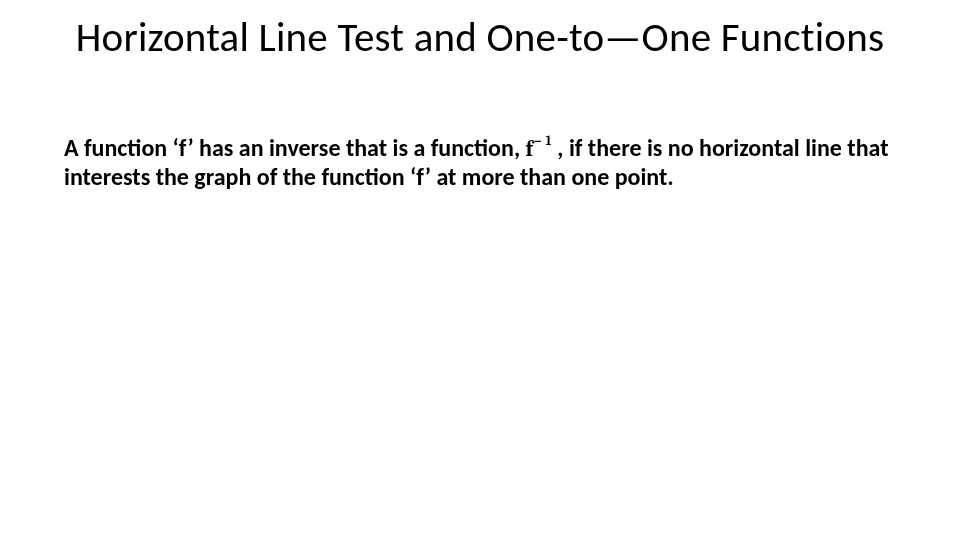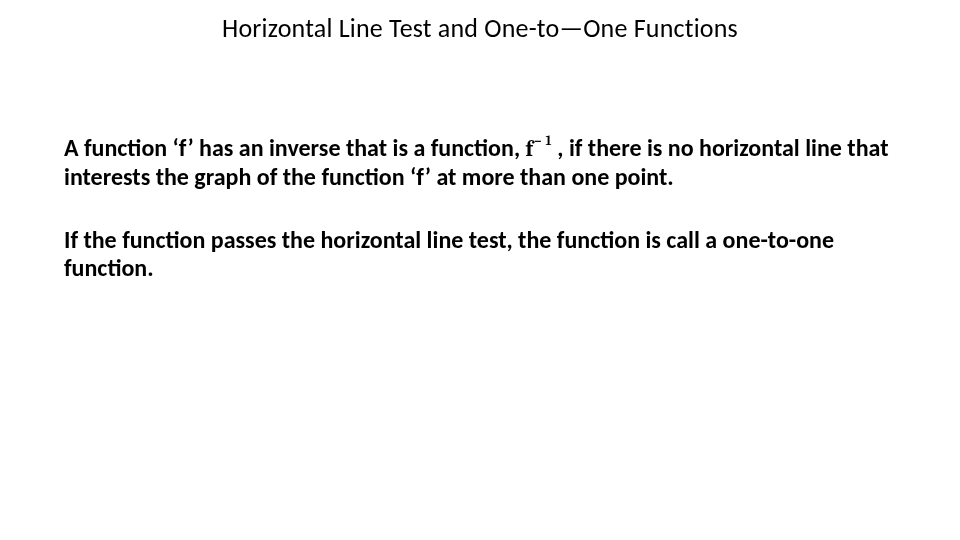--- a/index.html
+++ b/index.html
@@ -16,21 +16,21 @@
     height: 540px;
     position: relative;
     box-sizing: border-box;
   }
   .title {
     position: absolute;
     top: 14px;
     left: 0;
     right: 0;
     text-align: center;
-    font-size: 26px;
+    font-size: 41px;
     font-weight: 400;
     line-height: 1.15;
     letter-spacing: 0.2px;
     font-family: "Calibri Light", Calibri, "Segoe UI Light", "Segoe UI", Arial, sans-serif;
   }
   .body {
     position: absolute;
     top: 134px;
     left: 64px;
     right: 64px;
@@ -60,16 +60,15 @@
 
 <div class="slide">
   <div class="title">Horizontal Line Test and One-to—One Functions</div>
 
   <div class="body">
 
     <p class="para">
       <span>A function ‘f’ has an inverse that is a function, </span><span class="finv-base">f</span><span class="finv-sup">− 1</span><span> , if there is no horizontal line that interests the graph of the function ‘f’ at more than one point.</span>
     </p>
 
-    <p class="para">If the function passes the horizontal line test, the function is call a one-to-one function.</p>
 
   </div>
 </div>
 
 </body></html>

